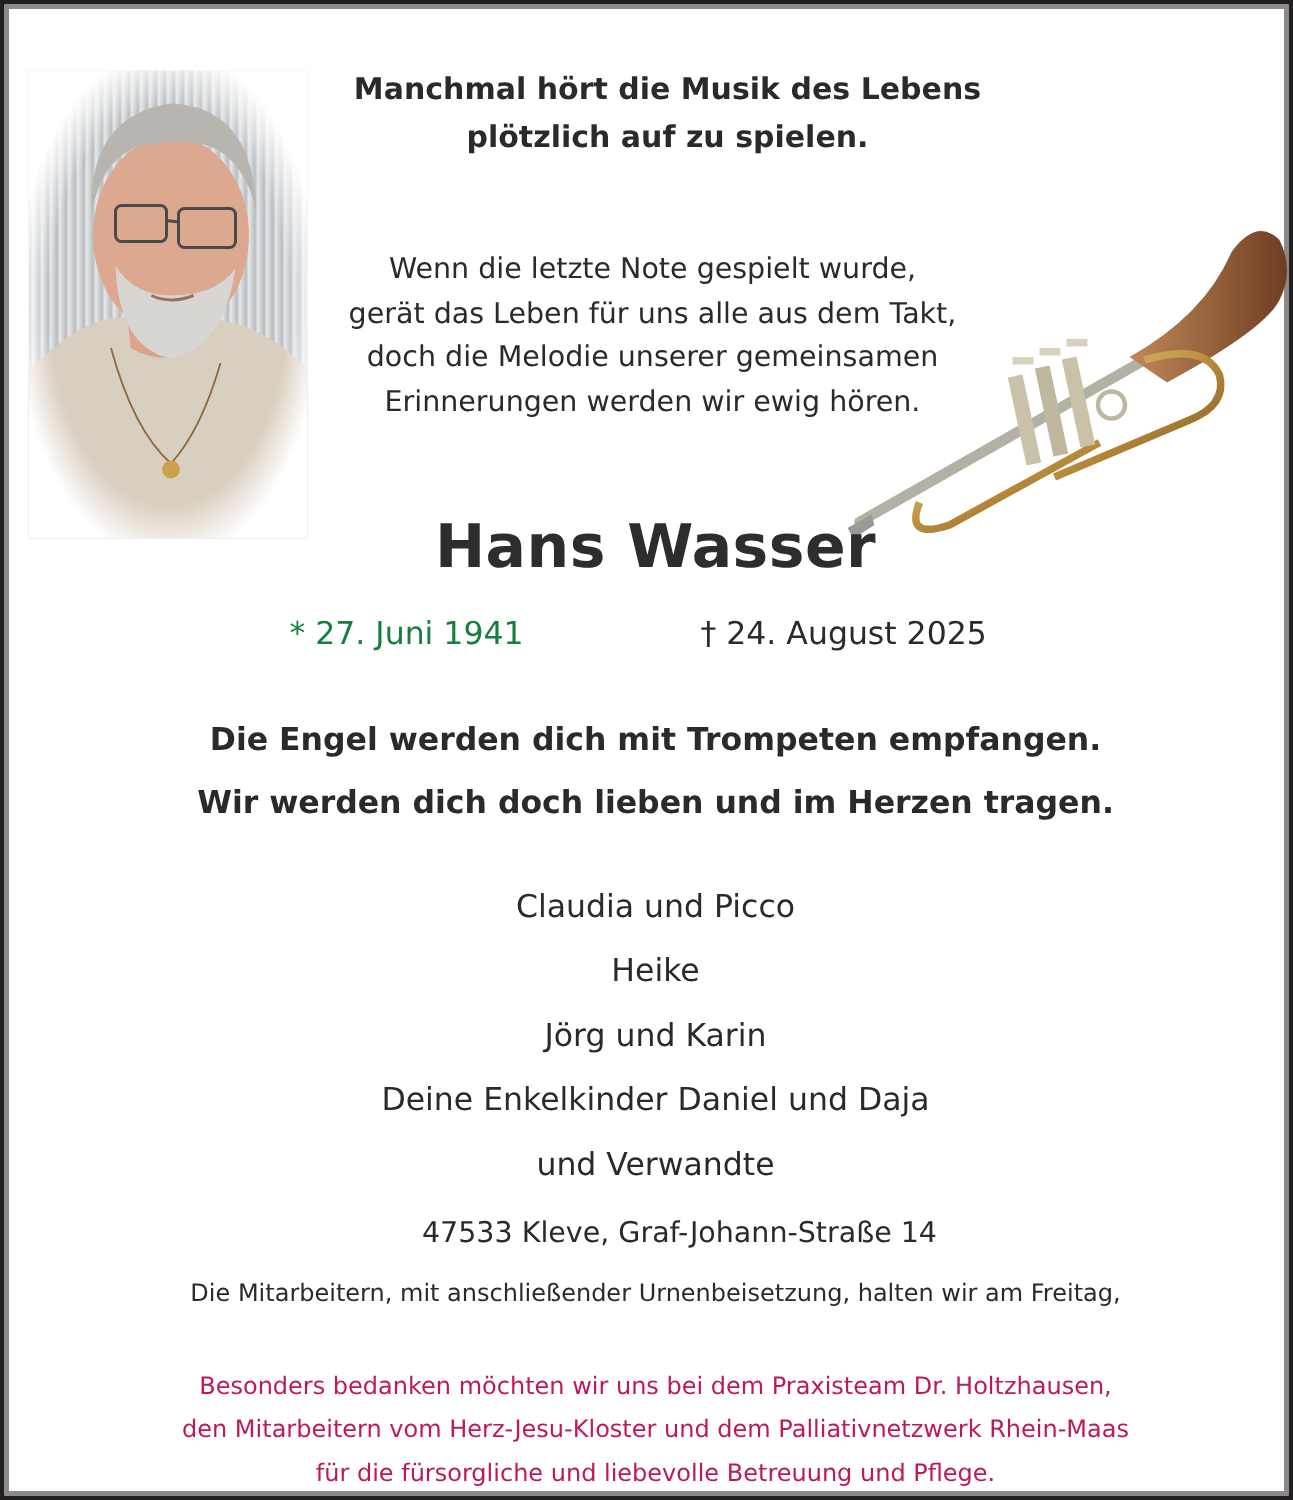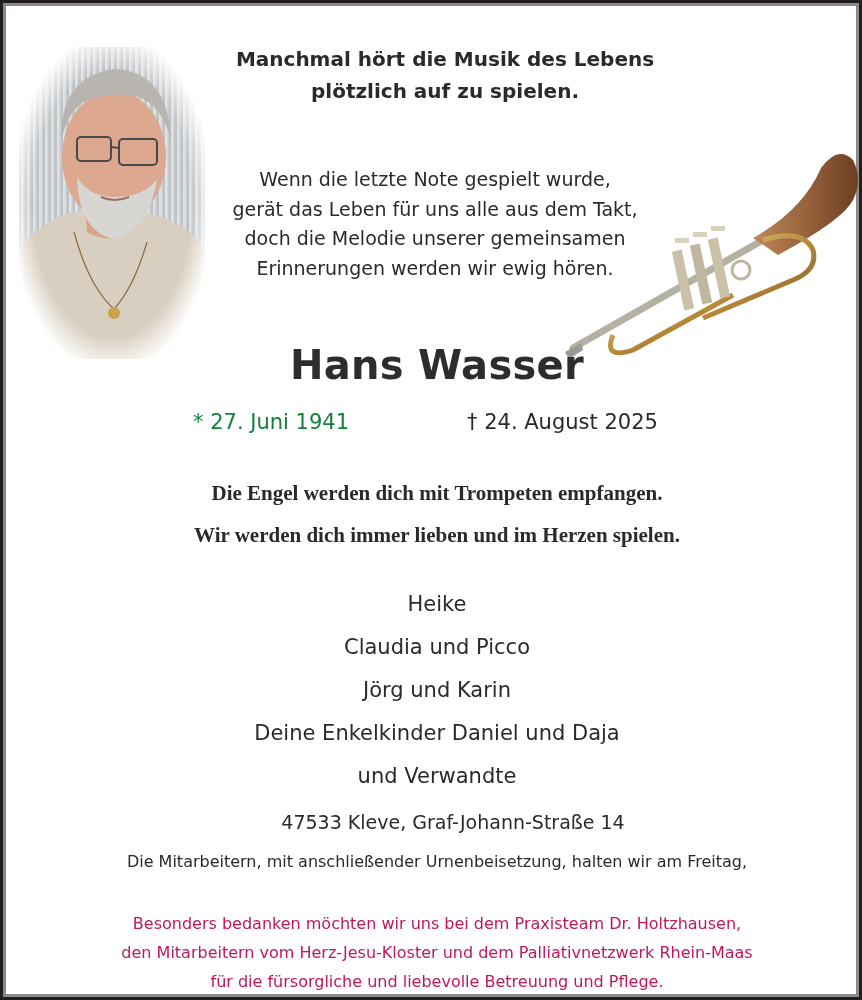--- a/index.html
+++ b/index.html
@@ -10,21 +10,21 @@
 
     .portrait { position: absolute; left: 4px; top: 32px; width: 186px; height: 312px; }
     .trumpet { position: absolute; left: 548px; top: 125px; width: 300px; height: 225px; }
 
     .abs-center { position: absolute; text-align: center; white-space: nowrap; }
     .motto { left: 180px; width: 500px; top: 28px; font-size: 20px; font-weight: bold; line-height: 32px; color: #2a2a2a; }
     .poem { left: 180px; width: 480px; top: 150px; font-size: 19px; line-height: 29.5px; color: #2a2a2a; }
     .name { left: 0; width: 844px; top: 320px; font-size: 40px; font-weight: bold; line-height: 60px; color: #2d2d2d; letter-spacing: 0.3px; }
     .birth { left: 178px; top: 392px; font-size: 21px; line-height: 30px; color: #15803d; }
     .death { left: 452px; top: 392px; font-size: 21px; line-height: 30px; color: #2a2a2a; }
-    .farewell { left: 0; width: 844px; top: 457px; font-size: 21px; font-weight: bold; line-height: 42px; color: #2a2a2a; font-family: Liberation Serif, serif; }
+    .farewell { left: 0; width: 844px; top: 457px; font-size: 21px; font-weight: bold; line-height: 42px; color: #2a2a2a; }
     .mourners { left: 0; width: 844px; top: 568px; font-size: 21px; line-height: 43px; color: #2a2a2a; }
     .address { left: 16px; width: 844px; top: 792px; font-size: 19px; line-height: 30px; color: #2a2a2a; }
     .service { left: 0; width: 844px; top: 832px; font-size: 16px; line-height: 29px; color: #2a2a2a; }
     .thanks { left: 0; width: 844px; top: 894px; font-size: 16px; line-height: 29px; color: #be185d; }
     .line { display: block; }
   </style>
 </head>
 <body>
 
 <div class="frame">
@@ -114,26 +114,26 @@
         <span class="line">gerät das Leben für uns alle aus dem Takt,</span>
         <span class="line">doch die Melodie unserer gemeinsamen</span>
         <span class="line">Erinnerungen werden wir ewig hören.</span>
       </div>
 
       <div class="abs-center birth">* 27. Juni 1941</div>
       <div class="abs-center death">† 24. August 2025</div>
 
       <div class="abs-center farewell">
         <span class="line">Die Engel werden dich mit Trompeten empfangen.</span>
-        <span class="line">Wir werden dich immer lieben und im Herzen spielen.</span>
+        <span class="line">Wir werden dich doch lieben und im Herzen tragen.</span>
       </div>
 
       <div class="abs-center mourners">
+        <span class="line">Claudia und Picco</span>
         <span class="line">Heike</span>
-        <span class="line">Claudia und Picco</span>
         <span class="line">Jörg und Karin</span>
         <span class="line">Deine Enkelkinder Daniel und Daja</span>
         <span class="line">und Verwandte</span>
       </div>
 
       <div class="abs-center address">47533 Kleve, Graf-Johann-Straße 14</div>
 
       <div class="abs-center service">
         <span class="line">Die Mitarbeitern, mit anschließender Urnenbeisetzung, halten wir am Freitag,</span>
       </div>

